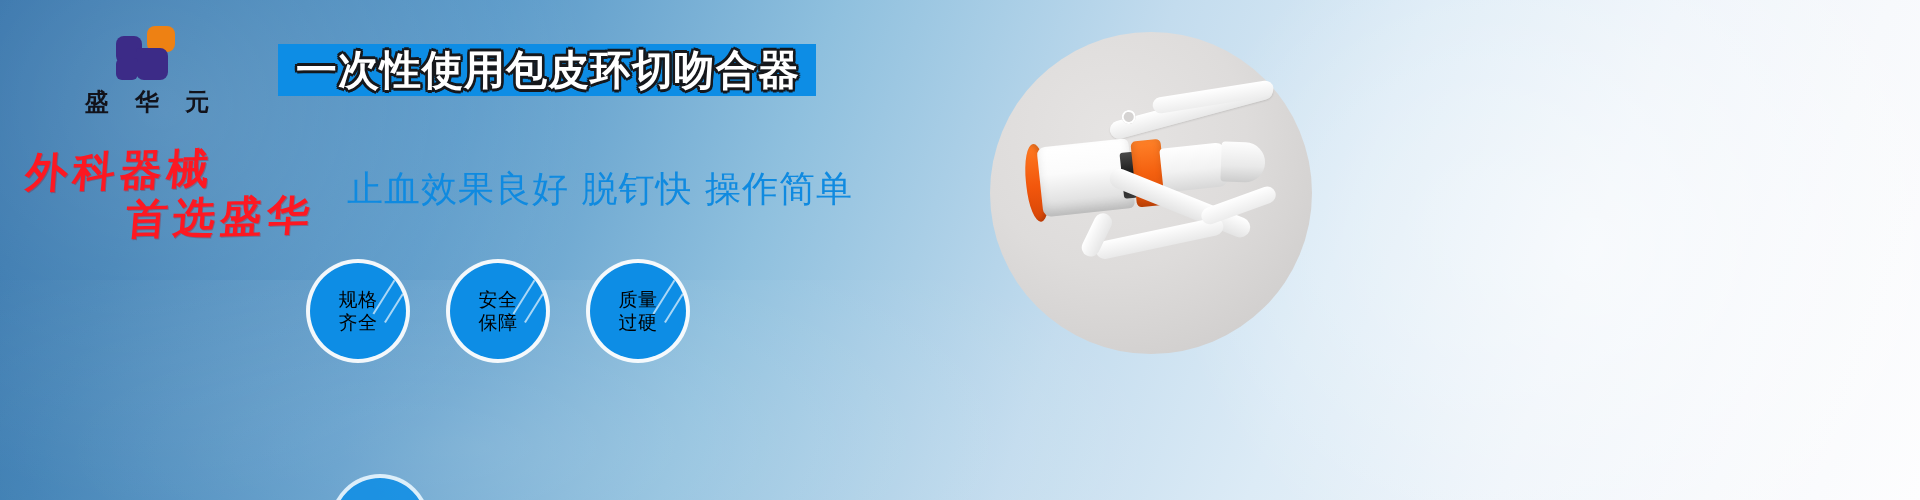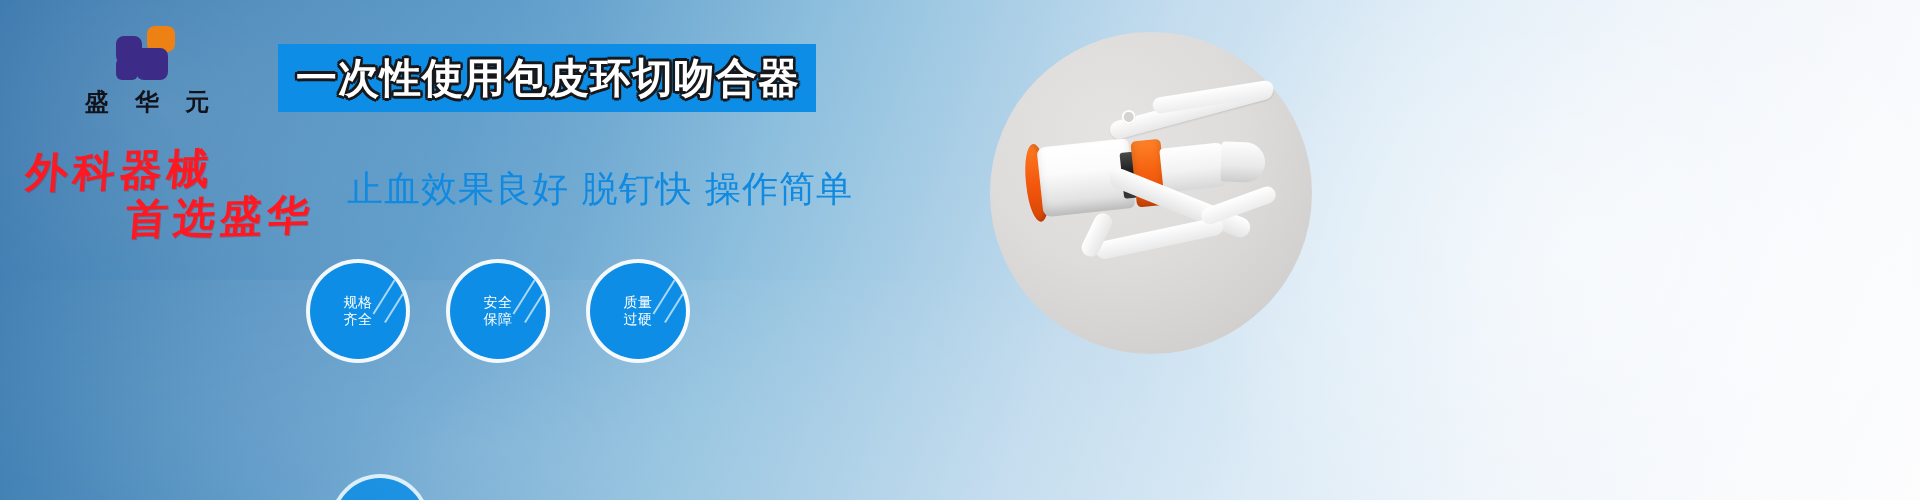--- a/index.html
+++ b/index.html
@@ -104,21 +104,21 @@
     transform: skewX(-6deg) rotate(-1.5deg);
     padding-left: 108px;
     margin-top: 6px;
   }
 
   
   #title-bar {
     position: absolute;
     left: 278px;
     top: 44px;
-    height: 68px;
+    height: 52px;
     background: #0d8de5;
     display: flex;
     align-items: center;
     padding: 0 16px 0 18px;
   }
   #title-text {
     font-family: "DejaVu Sans", "Liberation Sans", sans-serif;
     font-weight: 700;
     font-size: 41px;
     line-height: 1;
@@ -175,23 +175,23 @@
     width: 1.5px;
     height: 40px;
     background: rgba(255,255,255,0.65);
     transform: rotate(32deg);
   }
   .feature-circle .slash.s1 { right: 22px; top: 14px; }
   .feature-circle .slash.s2 { right: 12px; top: 28px; height: 34px; }
   .feature-label {
     position: relative;
     z-index: 2;
-    color: #ffffff;
+    color: #000000;
     font-family: "DejaVu Sans", "Liberation Sans", sans-serif;
-    font-size: 14px;
+    font-size: 19px;
     line-height: 1.22;
     text-align: center;
     letter-spacing: 0.5px;
   }
 
   
   #product {
     position: absolute;
     left: 990px;
     top: 32px;

